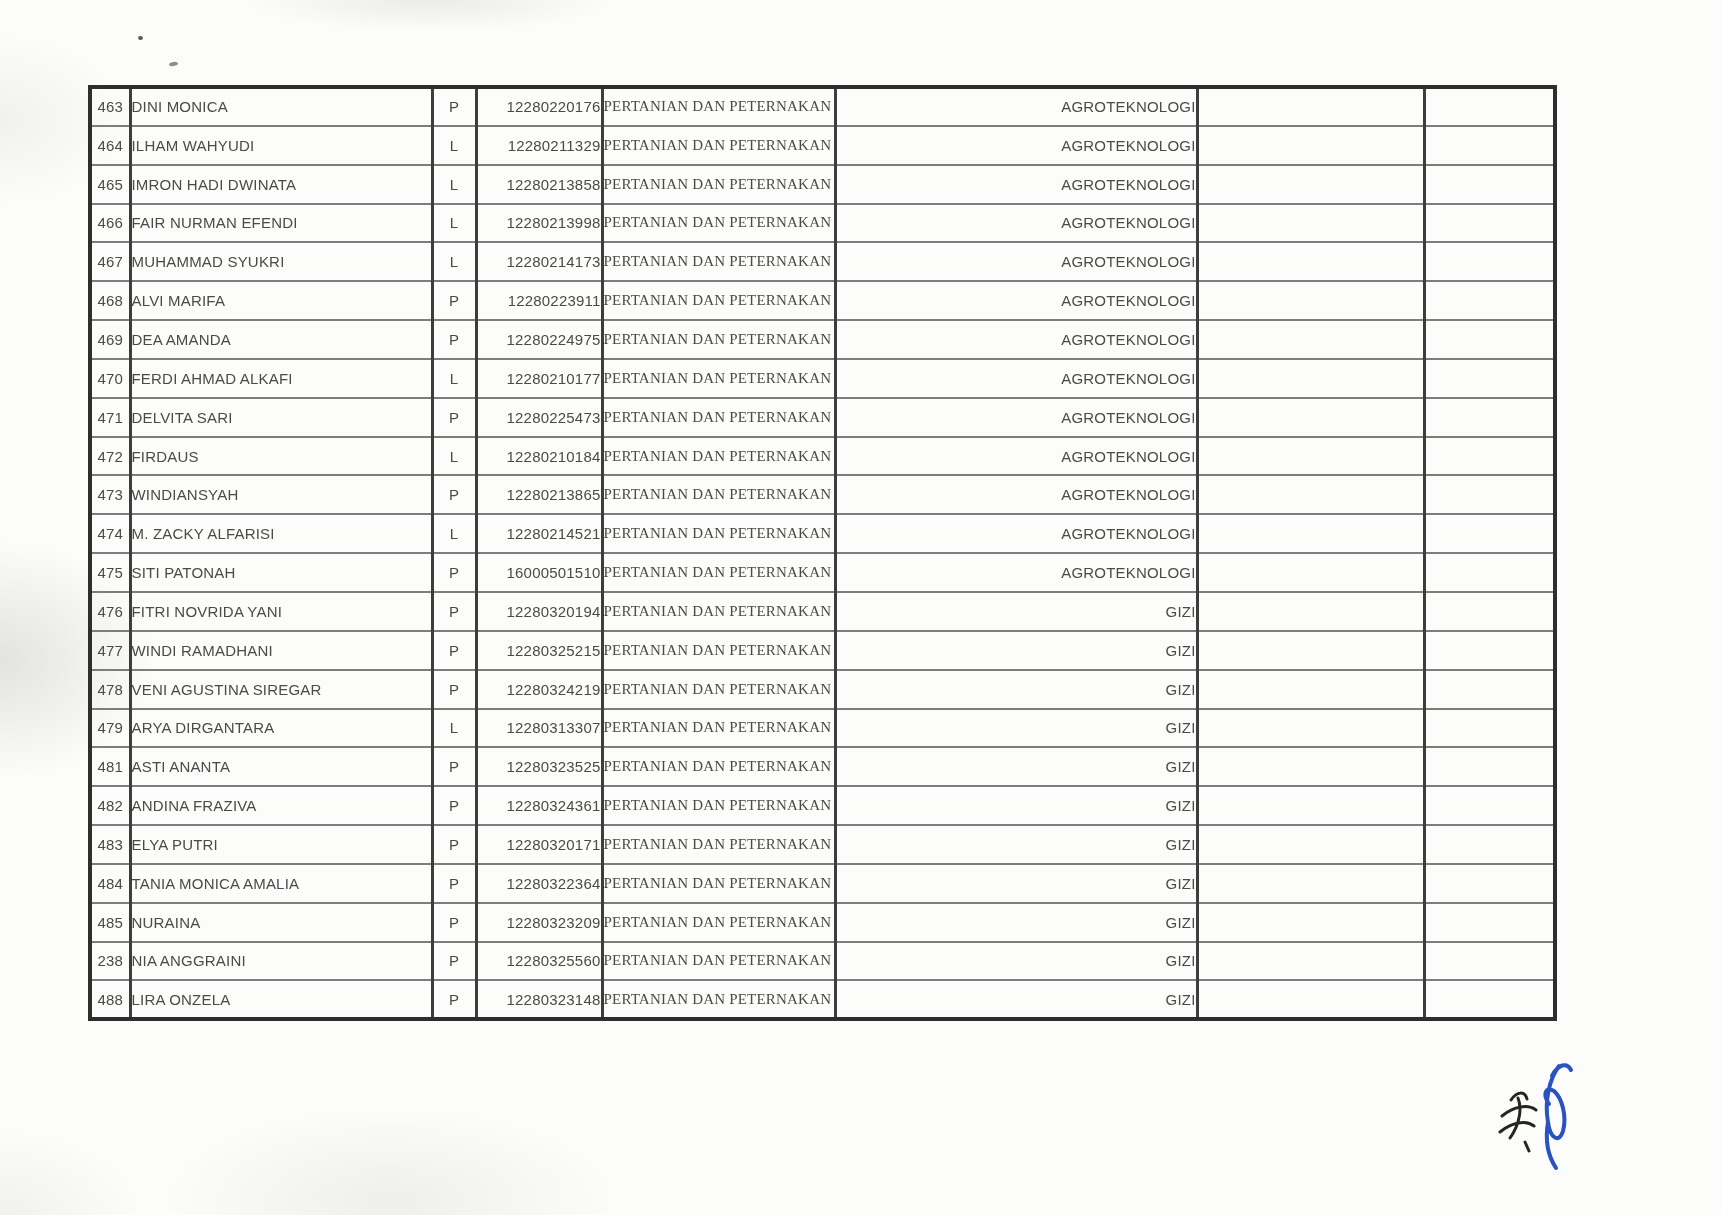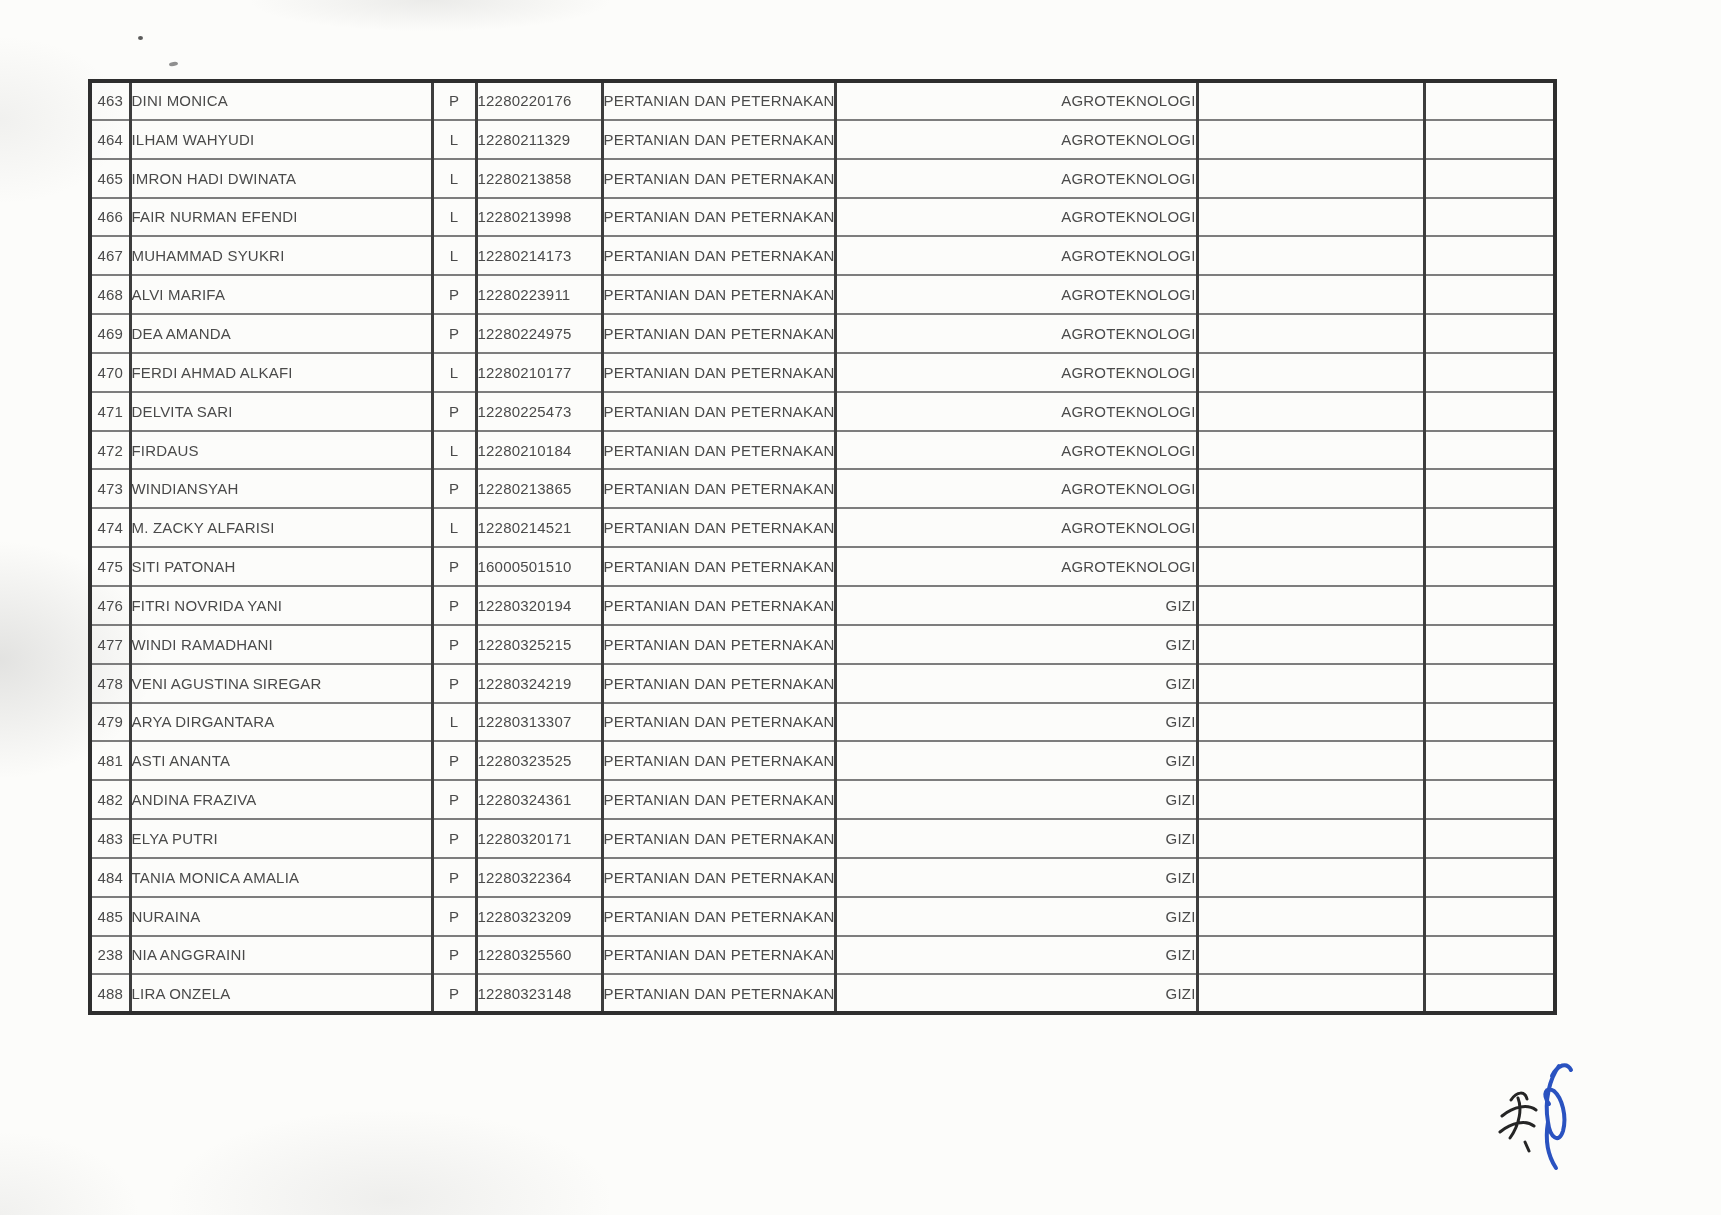--- a/index.html
+++ b/index.html
@@ -24,21 +24,21 @@
     position: absolute;
     background: #5a5a5a;
     border-radius: 50%;
   }
   #speck-1 { left: 138px; top: 36px; width: 5px; height: 4px; }
   #speck-2 { left: 169px; top: 62px; width: 9px; height: 4px; background: #8f8f8f; transform: rotate(-8deg); }
 
   table#student-table {
     position: absolute;
     left: 88px;
-    top: 79px;
+    top: 85px;
     width: 1465px;
     border-collapse: collapse;
     table-layout: fixed;
     border: 4px solid #2e2e2e;
     background: transparent;
   }
   #student-table tr { height: 38.85px; }
   #student-table td {
     border-top: 2px solid #7d7d7d;
     border-bottom: 2px solid #7d7d7d;
@@ -57,22 +57,22 @@
   col.c-gender  { width: 44px; }
   col.c-id      { width: 126px; }
   col.c-faculty { width: 233px; }
   col.c-program { width: 362px; }
   col.c-b1      { width: 227px; }
   col.c-b2      { width: 131px; }
 
   td.c-no      { text-align: center; }
   td.c-name    { text-align: left; padding-left: 7px; }
   td.c-gender  { text-align: center; }
-  td.c-id      { text-align: left; }
-  td.c-faculty { text-align: left; font-size: 14.5px; }
+  td.c-id      { text-align: right; }
+  td.c-faculty { text-align: left; font-size: 14.5px; font-family: Liberation Serif, serif; }
   td.c-program { text-align: right; }
 
   #signature {
     position: absolute;
     left: 1488px;
     top: 1058px;
     width: 100px;
     height: 120px;
   }
   #signature path {

